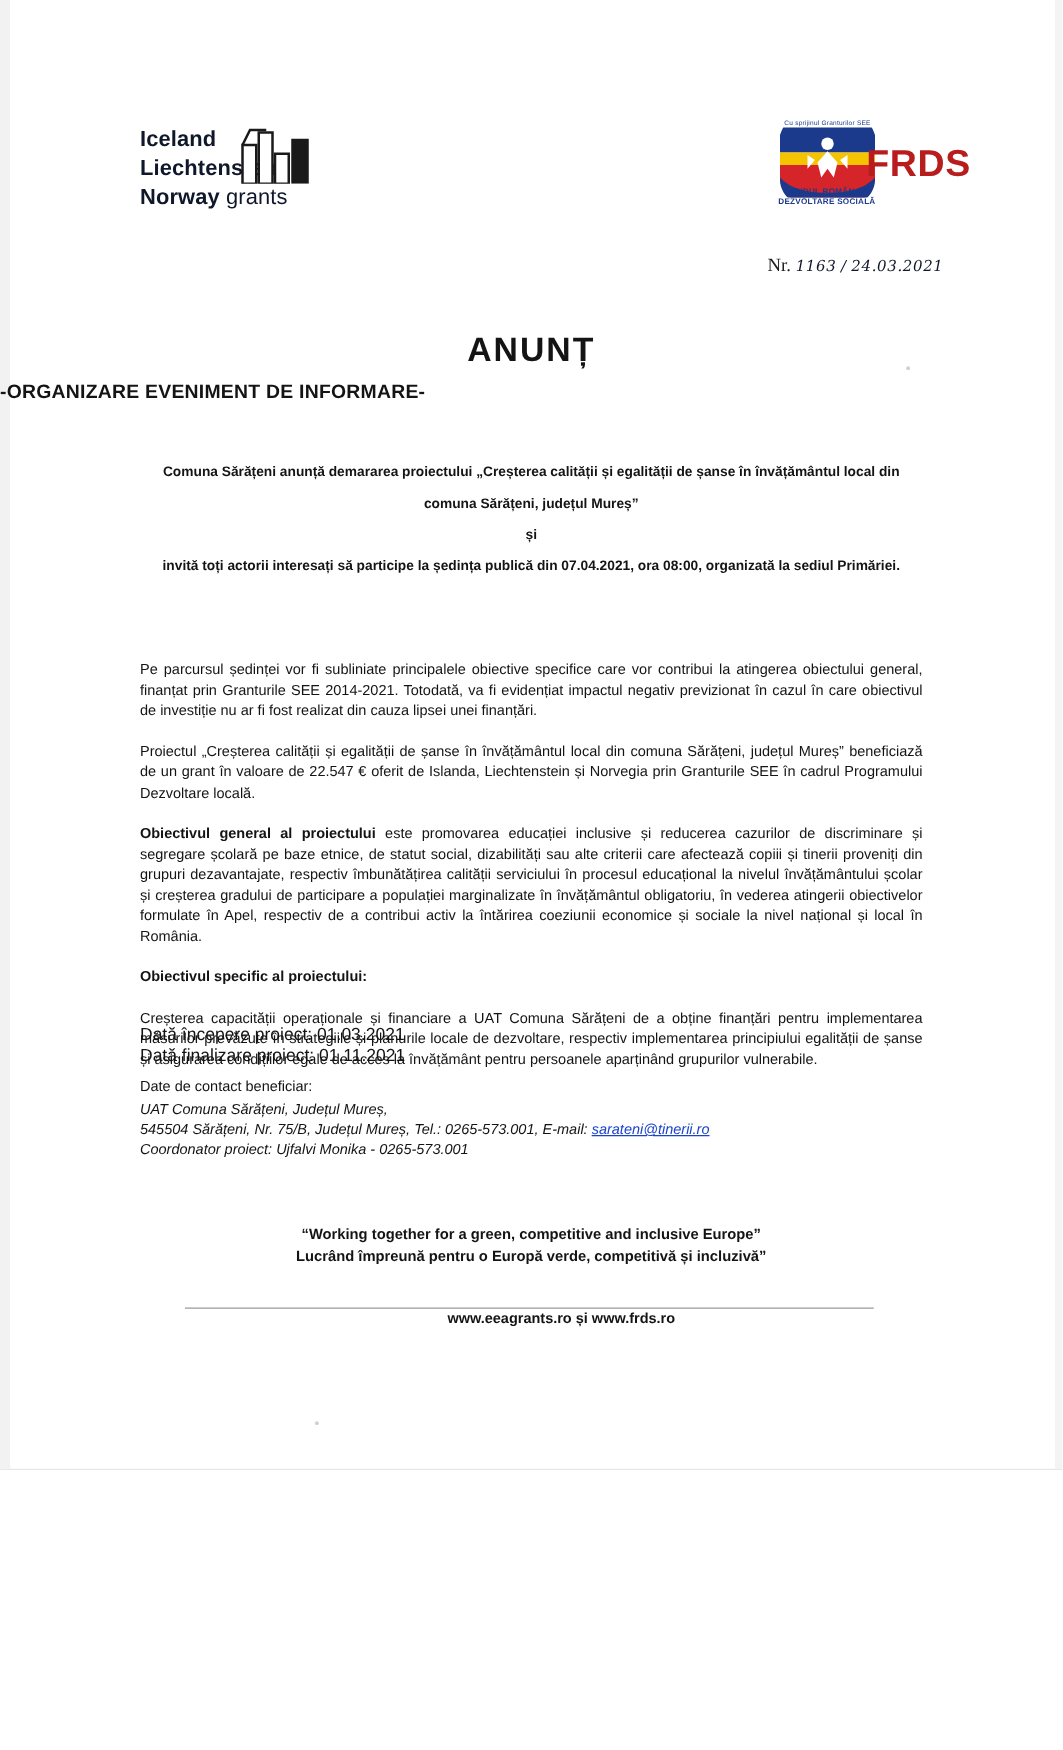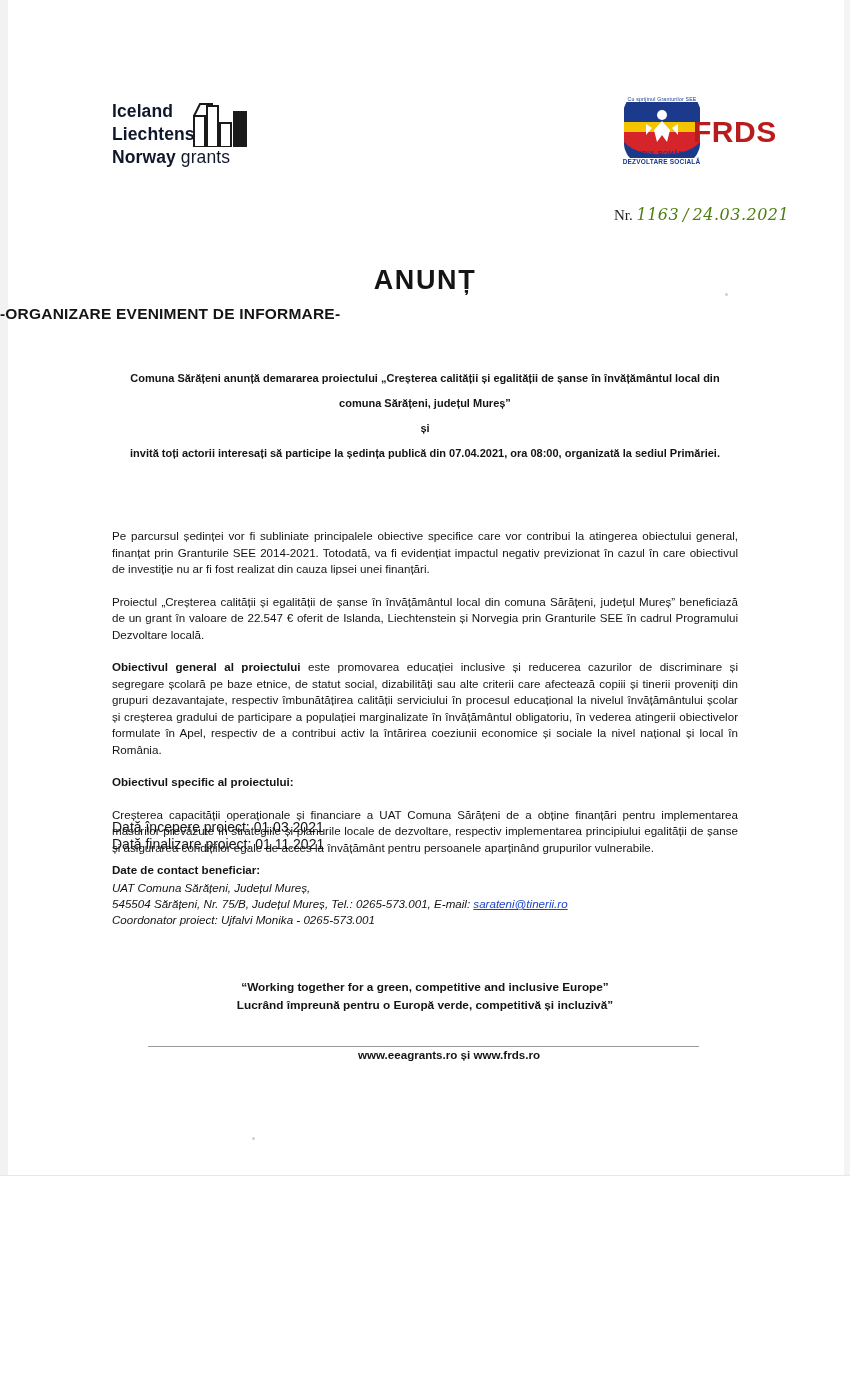--- a/index.html
+++ b/index.html
@@ -132,22 +132,22 @@
     position: absolute;
     left: 614px;
     top: 205px;
     font-size: 15px;
     color: #1d1d1d;
     font-family: "Liberation Serif", serif;
   }
   .nr-hand {
     font-family: "DejaVu Serif", serif;
     font-style: italic;
-    color: #4d7c0f;
-    font-size: 16px;
+    color: #0f172a;
+    font-size: 12px;
     letter-spacing: 0.5px;
   }
 
   
   .title {
     position: absolute;
     left: 0; top: 265px;
     width: 850px;
     text-align: center;
     font-size: 27px;
@@ -210,21 +210,21 @@
 
   .contact {
     position: absolute;
     left: 112px;
     top: 862px;
     width: 600px;
     font-size: 11.6px;
     line-height: 16px;
   }
   .contact .hd {
-    font-weight: bold;
+    font-weight: normal;
     margin-bottom: 2px;
   }
   .contact .it {
     font-style: italic;
   }
   .contact a {
     color: #1b43c8;
     text-decoration: underline;
   }
 

